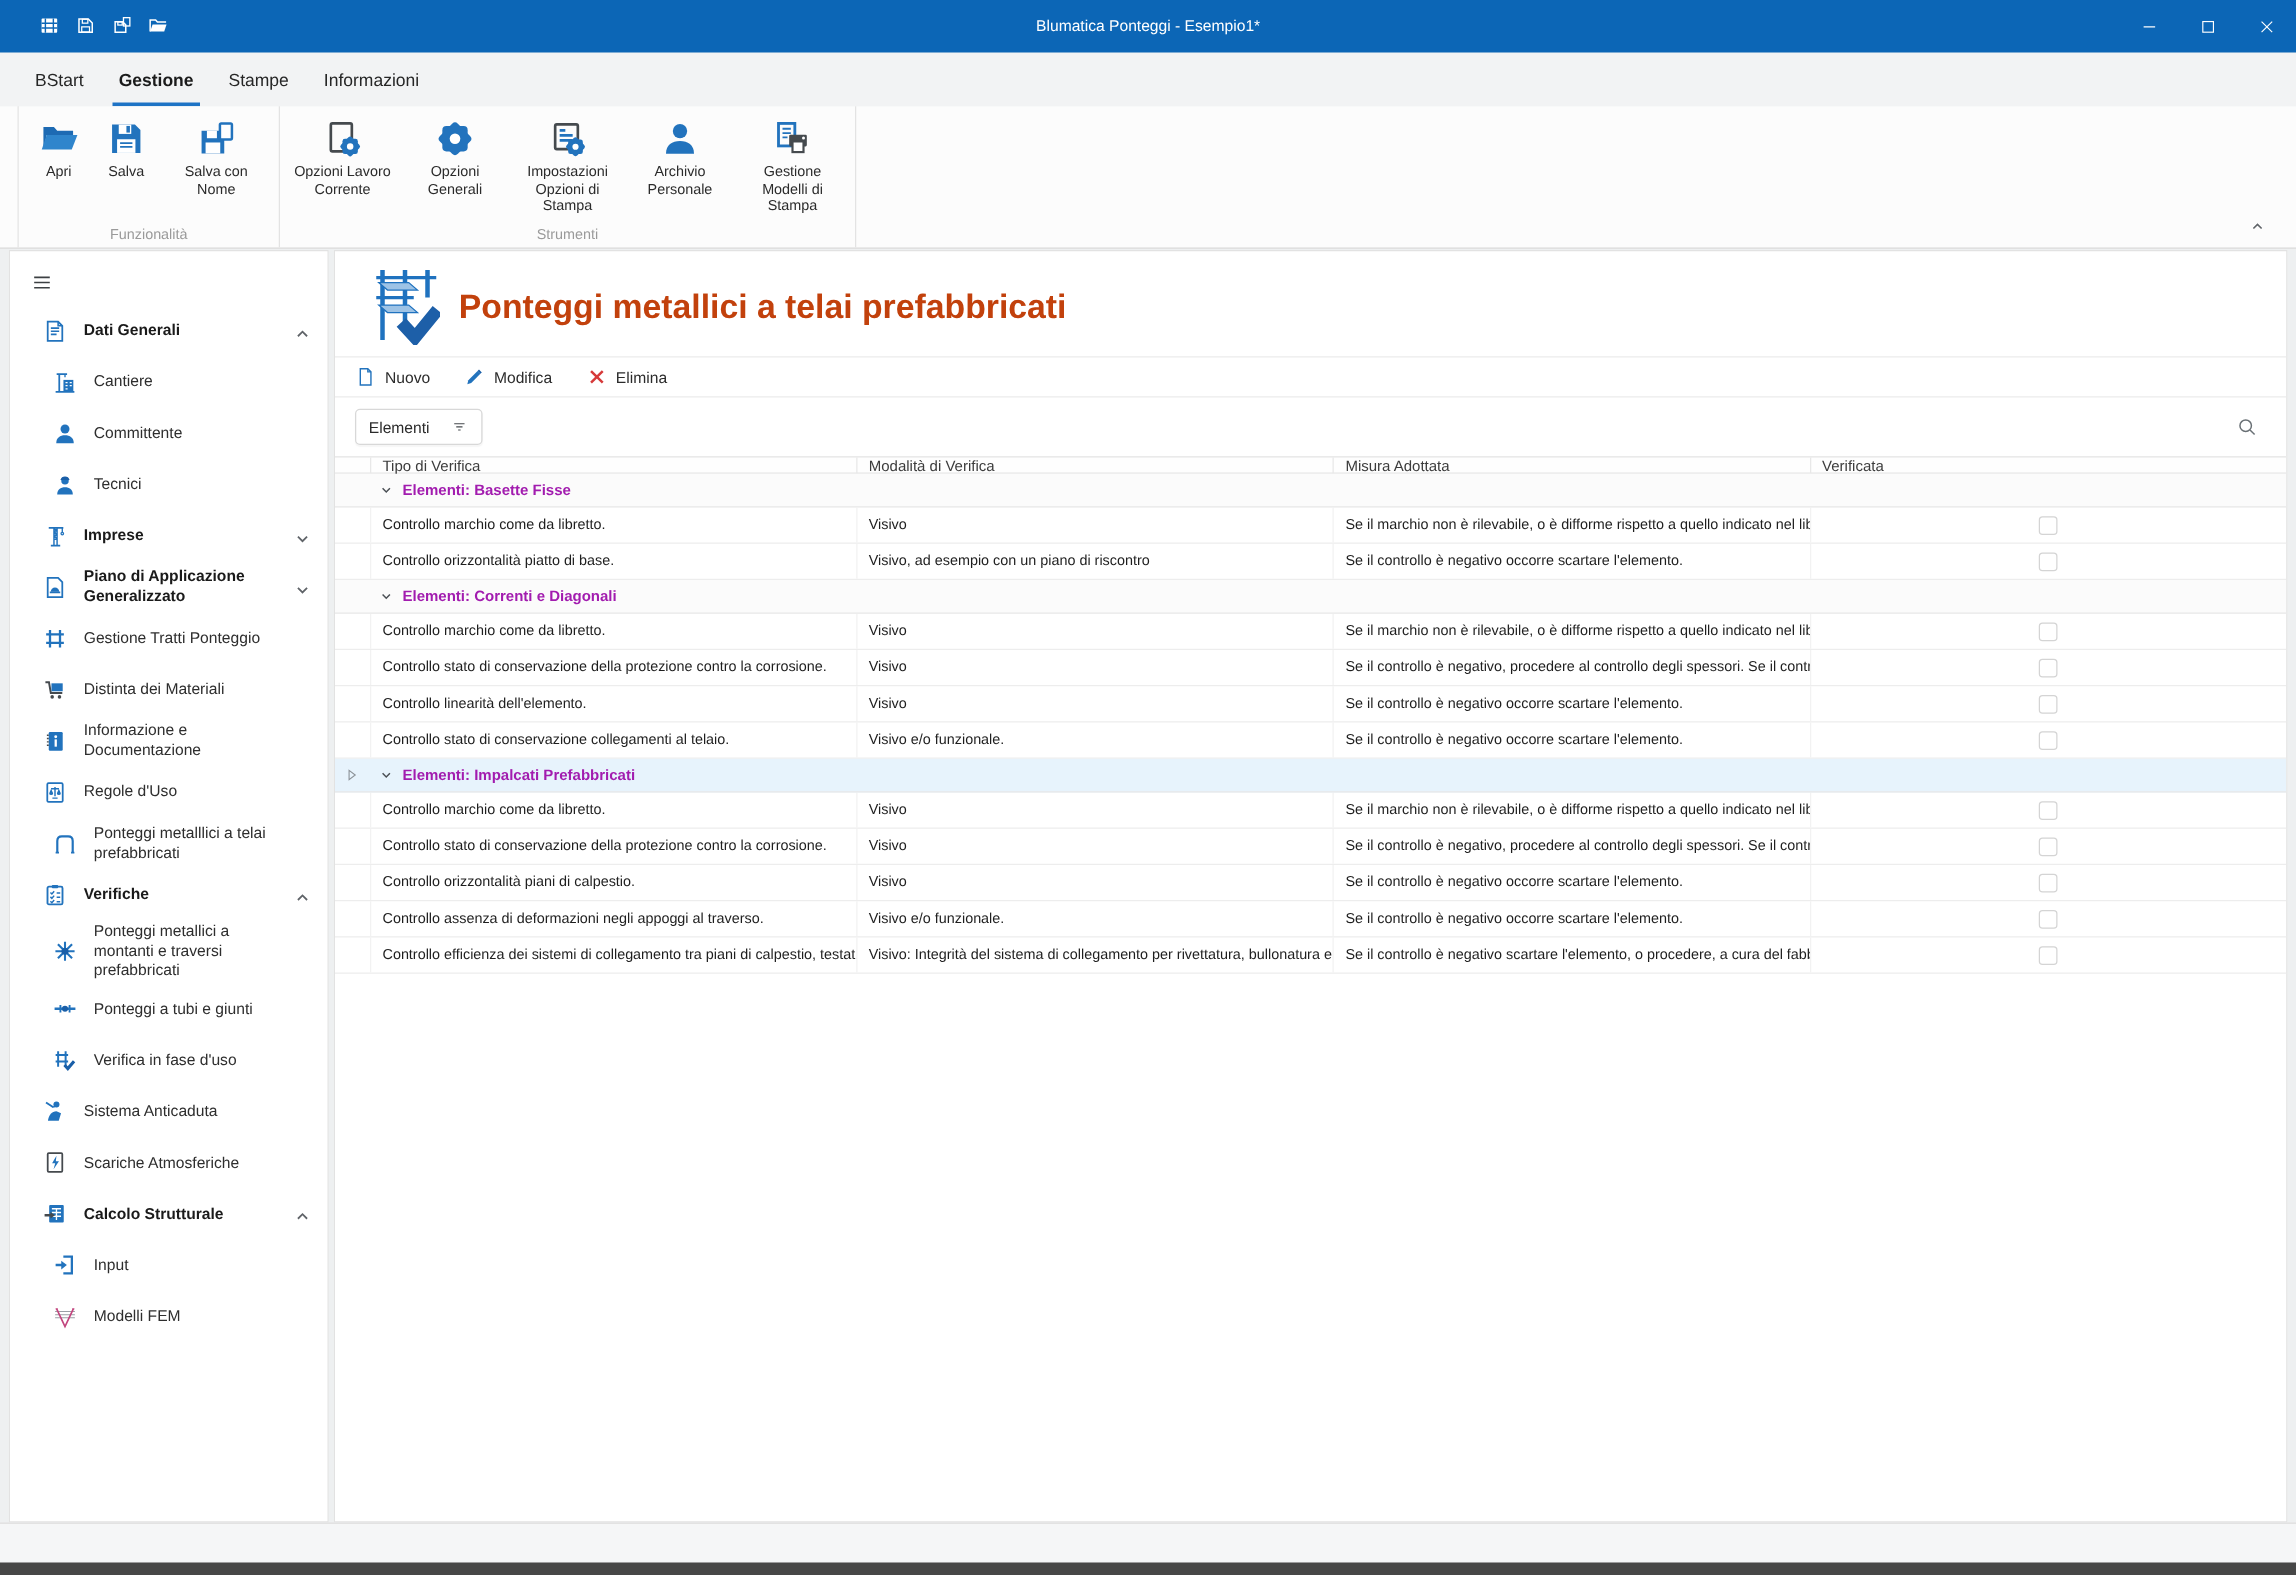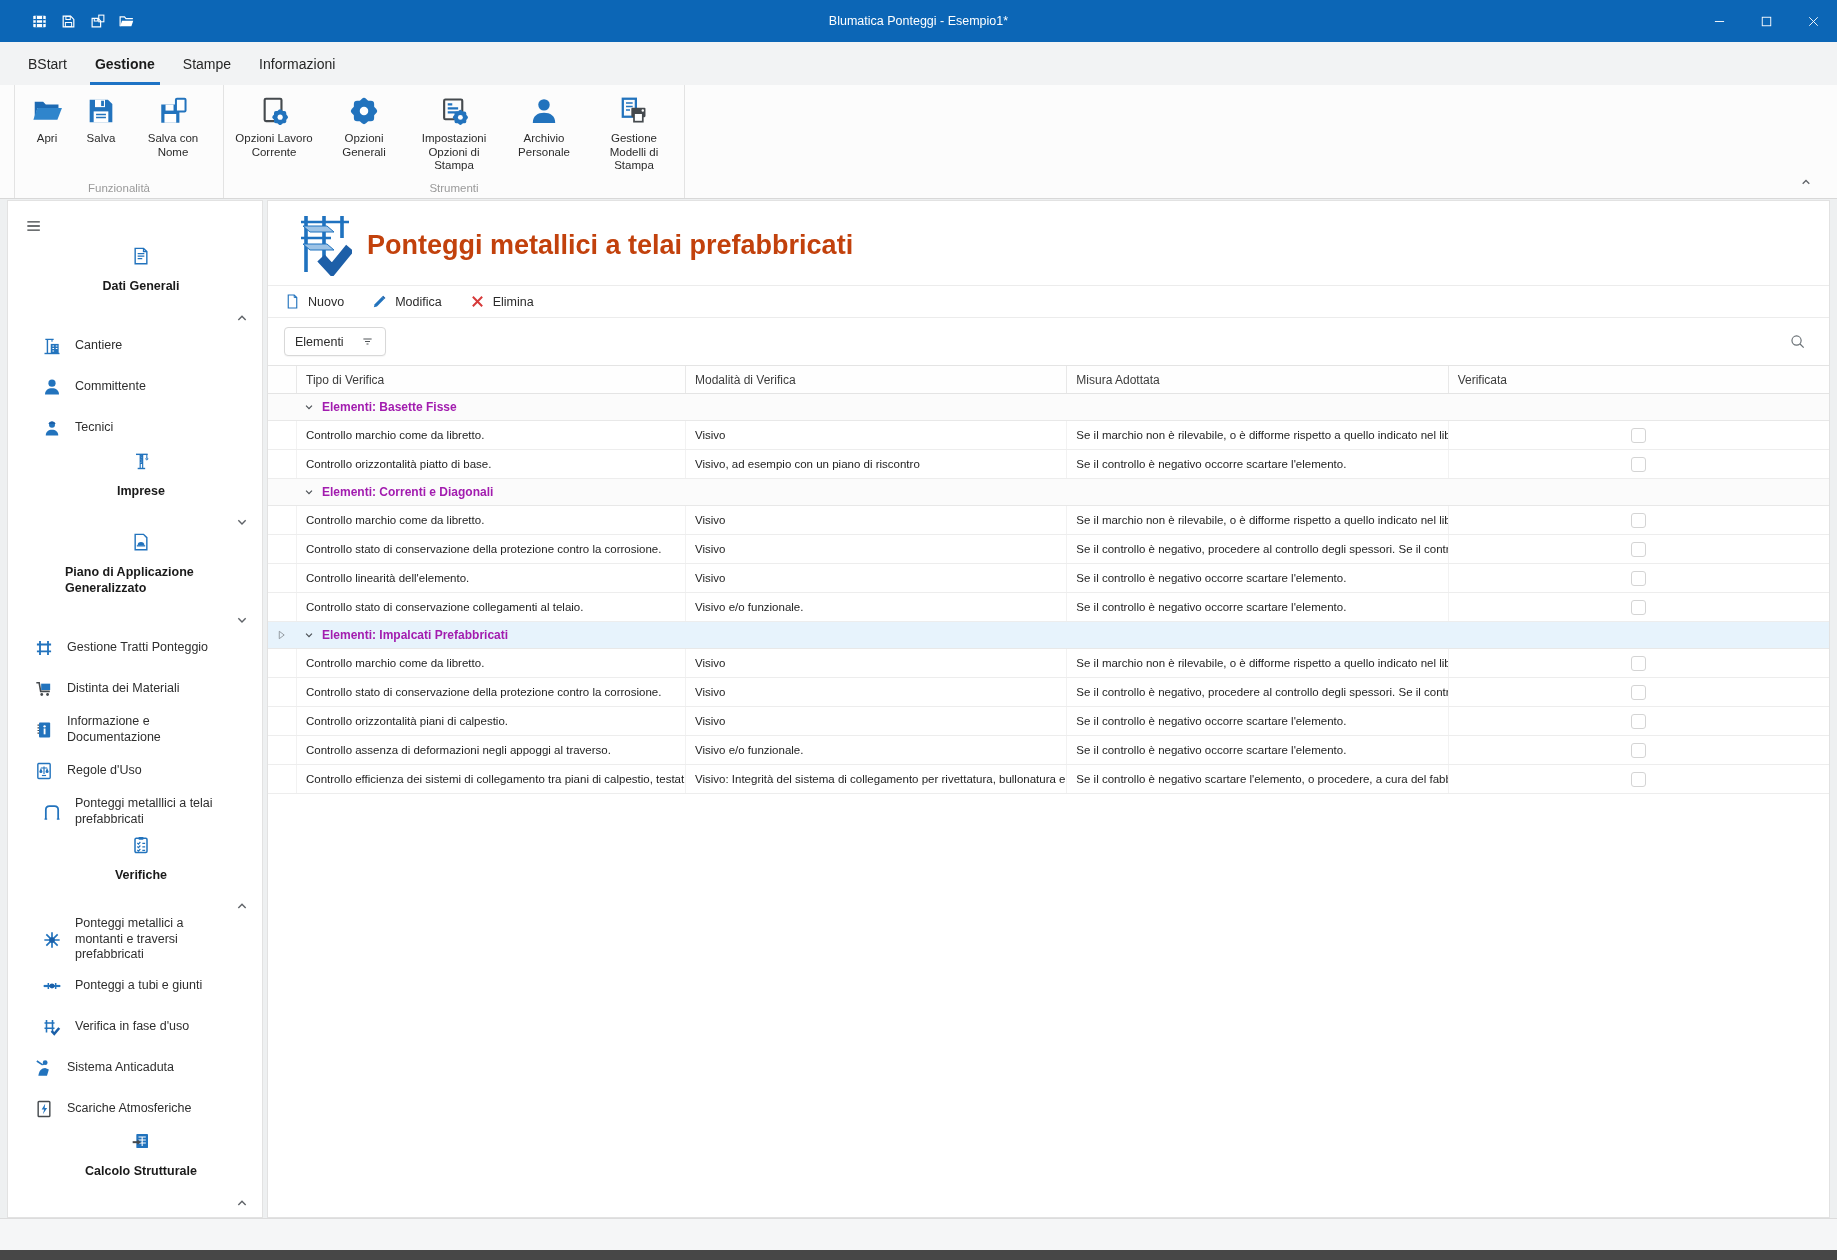--- a/index.html
+++ b/index.html
@@ -32,21 +32,21 @@
   .rgroup-label { margin-top:auto; text-align:center; font-size:11.5px; color:#9a9a9a; padding:2px 0 4px; }
   .ribbon-collapse { position:absolute; right:22px; bottom:8px; width:18px; height:18px; }
 
   
   .content { position:absolute; top:200px; left:0; right:0; bottom:42px; display:flex; }
 
   .sidebar { width:256px; margin-left:7px; background:#fff; border:1px solid #e2e2e2; overflow:hidden; flex:none; }
   .hamburger { padding:15px 0 8px 16px; }
   .hamburger .ic { width:20px; height:20px; }
   .nav-item { display:flex; align-items:center; gap:13px; min-height:41px; padding:2px 14px 2px 26px; font-size:12.5px; color:#2e2e2e; }
-  .nav-item.section { color:#1a1a1a;flex-direction:column; }
+  .nav-item.section { color:#1a1a1a; }
   .nav-item.section .nav-label { font-weight:700; }
   .nav-item.child { padding-left:34px; }
   .nav-item .ic { width:20px; height:20px; flex:none; }
   .nav-label { max-width:152px; line-height:1.25; }
   .nav-chev { margin-left:auto; width:16px; height:16px; flex:none; }
 
   .main-card { flex:1; margin-left:4px; margin-right:7px; background:#fff; border:1px solid #e2e2e2; display:flex; flex-direction:column; overflow:hidden; }
   .main-header { display:flex; align-items:center; gap:15px; padding:13px 0 9px 30px; }
   .main-header .bigic { width:54px; height:62px; }
   .main-title { font-size:27px; color:#c2410c; }
@@ -55,21 +55,21 @@
   .tbtn { display:flex; align-items:center; gap:7px; font-size:12.5px; color:#2b2b2b; }
   .tbtn .ic { width:17px; height:17px; }
 
   .filterrow { display:flex; align-items:center; padding:9px 22px 9px 16px; }
   .dropdown { display:flex; align-items:center; justify-content:space-between; width:102px; border:1px solid #d8d8d8; border-radius:4px; background:#fff; padding:6px 10px; font-size:12.5px; color:#2b2b2b; box-shadow:0 1px 1px rgba(0,0,0,.04); }
   .dropdown .ic { width:15px; height:15px; }
   .search-btn { margin-left:auto; width:19px; height:19px; }
   .search-btn .ic { width:19px; height:19px; }
 
   .grid { font-size:11.5px; }
-  .grid-header { display:grid; grid-template-columns:28px 1.02fr 1fr 1fr 1fr; height:29px; align-items:center; border-top:1px solid #e4e4e4; border-bottom:1px solid #e4e4e4; color:#3c3c3c; font-size:12px; background:#fefefe; }
+  .grid-header { display:grid; grid-template-columns:28px 1.02fr 1fr 1fr 1fr; height:14px; align-items:center; border-top:1px solid #e4e4e4; border-bottom:1px solid #e4e4e4; color:#3c3c3c; font-size:12px; background:#fefefe; }
   .hcell { padding-left:9px; height:100%; display:flex; align-items:center; }
   .hcell + .hcell { border-left:1px solid #e8e8e8; }
   .grow { display:grid; grid-template-columns:28px 1.02fr 1fr 1fr 1fr; min-height:29px; align-items:center; border-bottom:1px solid #ededed; color:#1e1e1e; }
   .cell { padding:0 10px 0 9px; white-space:nowrap; overflow:hidden; text-overflow:ellipsis; }
   .cell + .cell { border-left:1px solid #f2f2f2; align-self:stretch; display:flex; align-items:center; }
   .cell.vcell { justify-content:center; }
   .checkbox { width:15px; height:15px; border:1px solid #d4d4d4; border-radius:3px; background:#fff; display:inline-block; }
   .ggroup { display:flex; align-items:center; gap:5px; min-height:27px; border-bottom:1px solid #e8e8e8; font-weight:700; font-size:12px; color:#a21caf; padding-left:33px; background:#fbfbfb; position:relative; }
   .ggroup .ic { width:16px; height:16px; }
   .ggroup.selected { background:#e7f3fc; }

